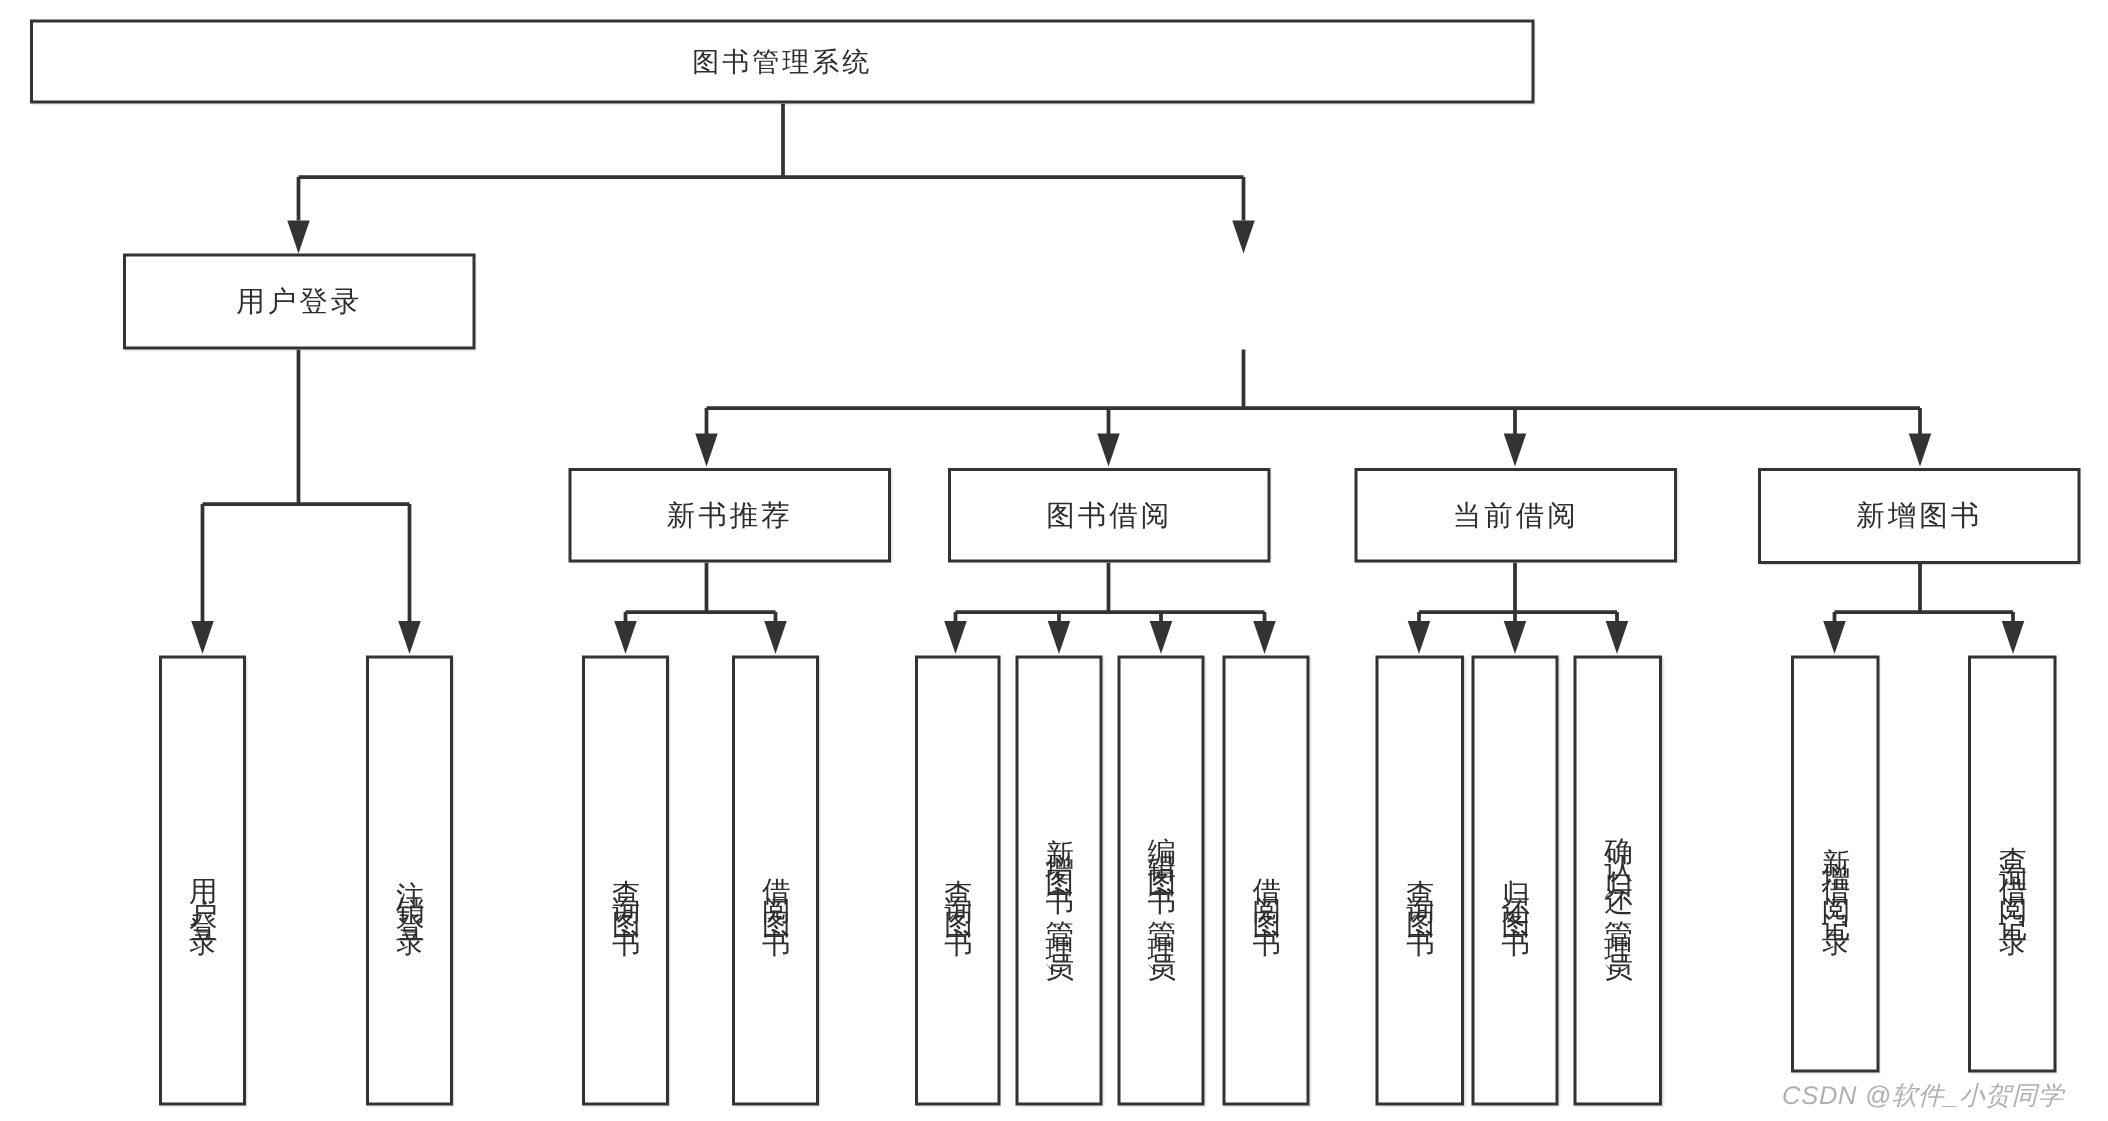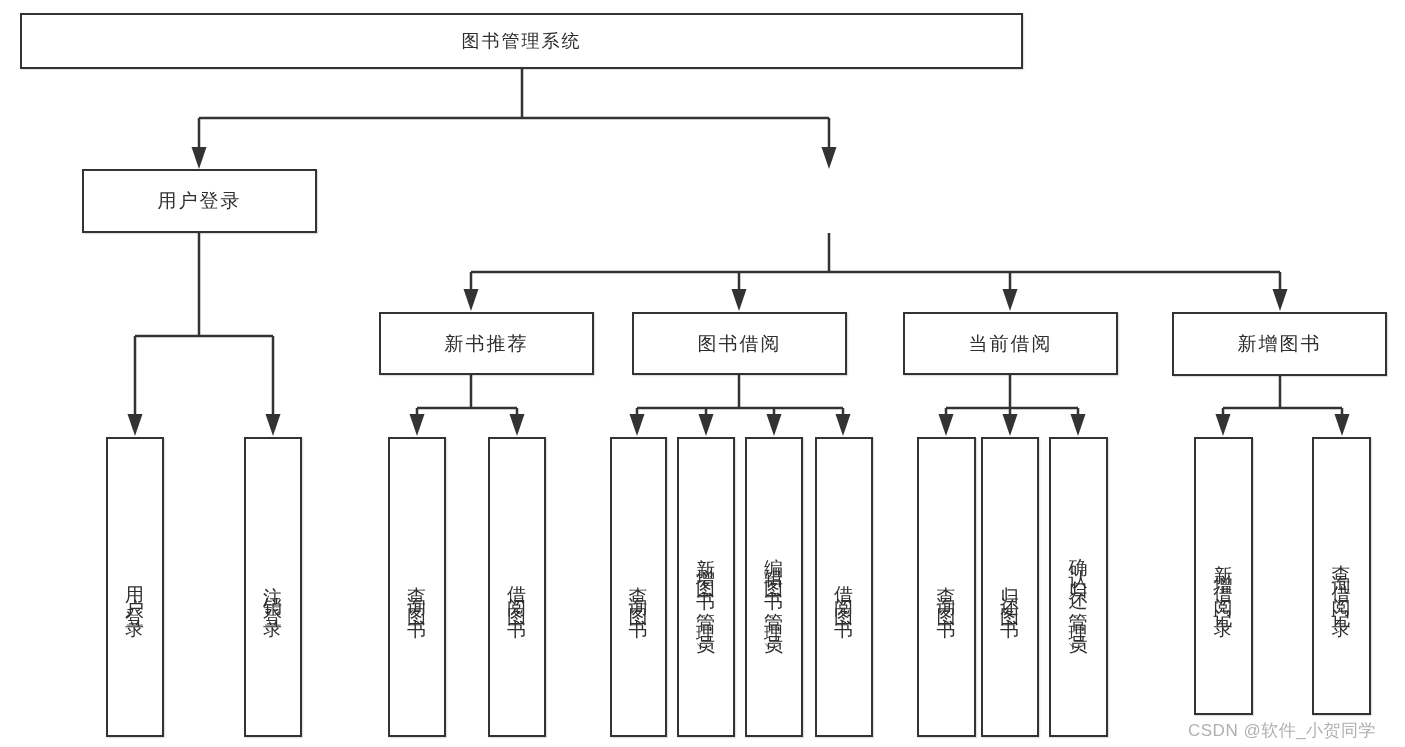--- a/index.html
+++ b/index.html
@@ -42,20 +42,21 @@
   }
   .watermark {
     position: absolute;
     left: 1188px;
     top: 719px;
     width: 212px;
     font-size: 17px;
     color: #b0b0b0;
     letter-spacing: 0.5px;
     white-space: nowrap;
+    font-style: italic;
   }
 </style>
 </head>
 <body>
 
 <div class="canvas">
 
   <svg class="connectors" viewBox="0 0 1405 747" xmlns="http://www.w3.org/2000/svg">
     <g stroke="#333333" stroke-width="2.5" fill="none">
       <path d="M522,69 V118 M199,118 H829 M199,118 V147 M829,118 V147"></path>

